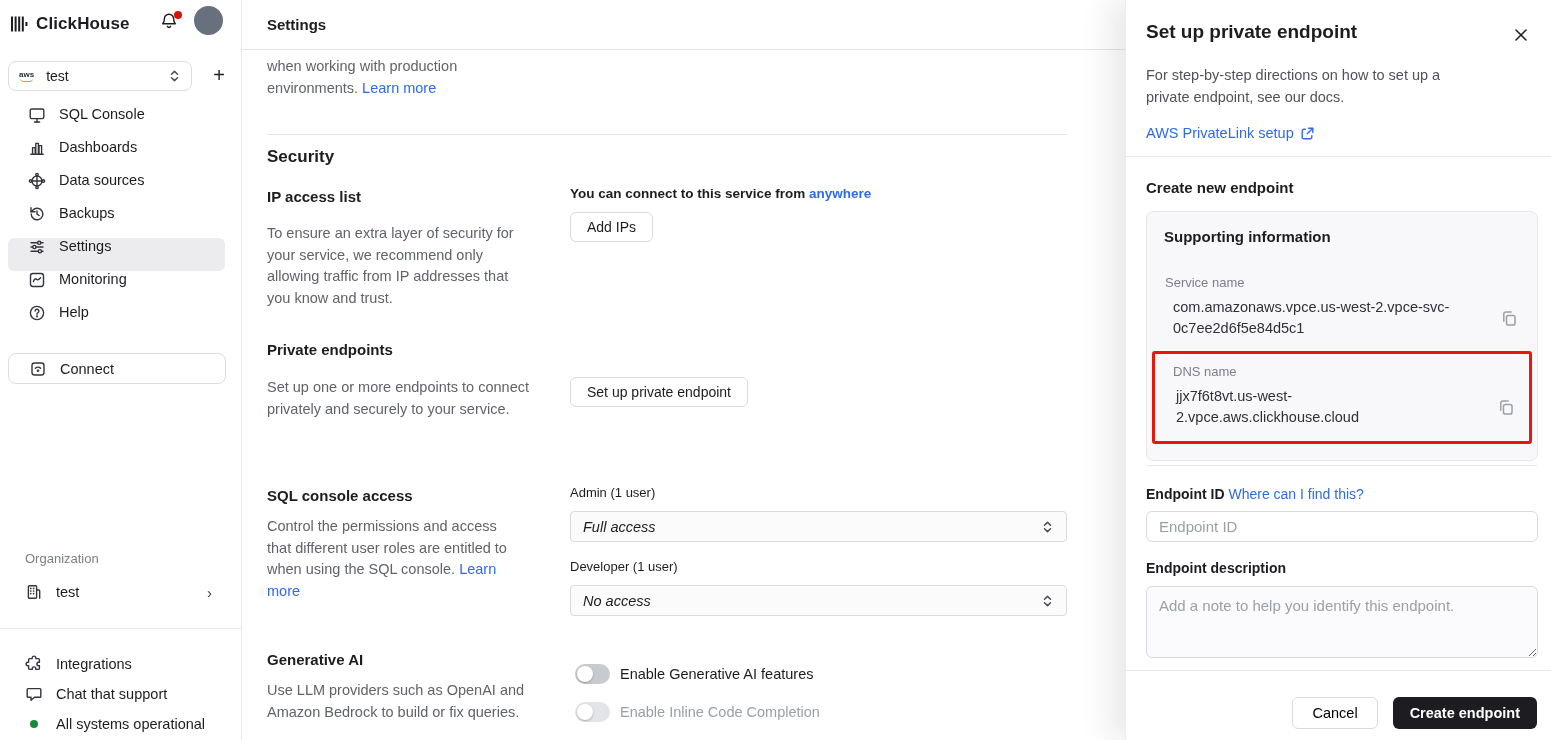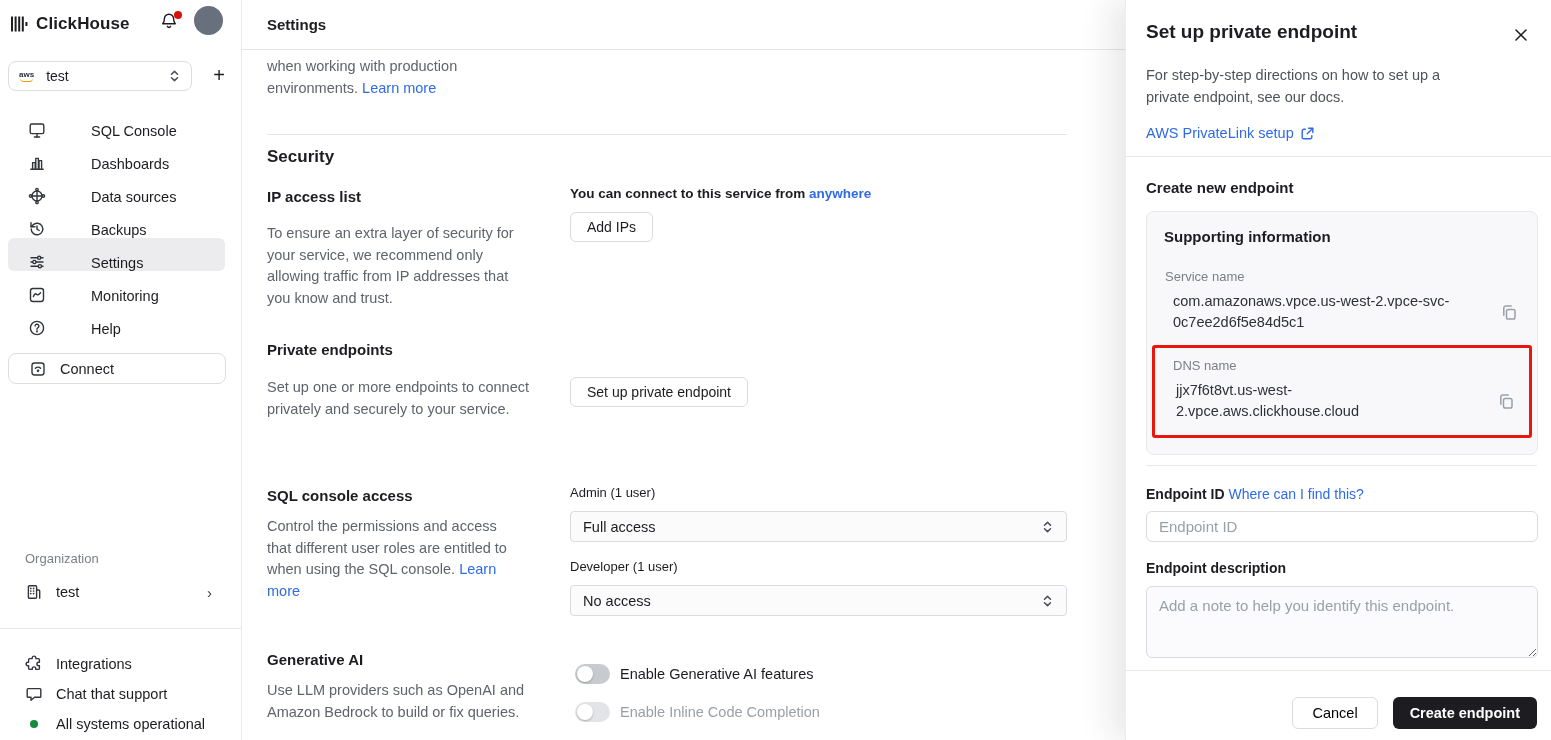--- a/index.html
+++ b/index.html
@@ -22,21 +22,21 @@
     display:flex; align-items:center; padding:0 10px; cursor:pointer; }
   .aws-mark { display:flex; flex-direction:column; align-items:center; margin-right:12px; }
   .aws-txt { font-size:8px; font-weight:700; color:#252f3e; line-height:7px; }
   .aws-smile { width:13px; height:4px; border-bottom:1.6px solid #f79400; border-radius:0 0 8px 8px; margin-top:0; }
   .svc-name { font-size:14px; }
   .svc-chevrons { margin-left:auto; display:flex; }
   .plus-btn { margin-left:auto; width:28px; height:28px; display:flex; align-items:center; justify-content:center;
     font-size:20px; font-weight:400; color:#1c1c21; cursor:pointer; border-radius:6px; }
 
   .nav { position:absolute; top:106px; left:8px; right:16px; }
-  .nav-item { height:33px; display:flex; align-items:flex-end; padding-left:20px; border-radius:6px; cursor:pointer;gap:32px; }
+  .nav-item { height:33px; display:flex; align-items:flex-start; padding-left:20px; border-radius:6px; cursor:pointer; }
   .nav-item .ni-icon { width:18px; height:18px; display:flex; align-items:center; justify-content:center; margin-right:13px; }
   .nav-item .ni-label { font-size:14.5px; }
   .nav-item.active { background:#ececef; }
 
   .connect-btn { position:absolute; top:353px; left:8px; width:218px; height:31px; border:1px solid #dcdee3;
     border-radius:8px; background:#fff; display:flex; align-items:center; padding-left:20px; cursor:pointer; }
   .connect-btn .ni-icon { width:18px; height:18px; margin-right:13px; display:flex; align-items:center; justify-content:center; }
   .connect-btn span.lbl { font-size:14.5px; }
 
   .org-label { position:absolute; top:551px; left:25px; font-size:13px; color:#7b7f88; }
@@ -73,21 +73,21 @@
   .add-ips { position:absolute; top:212px; left:328px; }
   .t-pe { top:341px; left:25px; }
   .d-pe { top:377px; left:25px; width:282px; }
   .pe-btn { position:absolute; top:377px; left:328px; }
   .t-sql { top:487px; left:25px; }
   .d-sql { top:516px; left:25px; width:240px; }
   .fld-label { position:absolute; font-size:13px; font-weight:400; }
   .l-admin { top:485px; left:328px; }
   .l-dev { top:559px; left:328px; }
   .selectbox { position:absolute; width:497px; height:31px; border:1px solid #d9dbe0; border-radius:4px;
-    background:#fbfbfc; display:flex; align-items:center; padding:0 12px; font-size:14.5px; cursor:pointer; }
+    background:#fbfbfc; display:flex; align-items:center; padding:0 12px; font-size:14.5px; cursor:pointer;font-style:italic; }
   .selectbox .chev { margin-left:auto; }
   .s-admin { top:511px; left:328px; }
   .s-dev { top:585px; left:328px; }
   .t-gen { top:651px; left:25px; }
   .d-gen { top:680px; left:25px; width:272px; }
   .toggle-row { position:absolute; left:333px; display:flex; align-items:center; }
   .tr1 { top:664px; } .tr2 { top:702px; }
   .toggle { width:35px; height:20px; border-radius:10px; background:#c7cacf; position:relative; cursor:pointer; flex:none; }
   .toggle::after { content:""; position:absolute; left:2px; top:2px; width:16px; height:16px; border-radius:50%;
     background:#fff; box-shadow:0 1px 2px rgba(0,0,0,.25); }
@@ -102,21 +102,21 @@
   .p-close { position:absolute; top:26px; right:21px; width:18px; height:18px; display:flex; align-items:center;
     justify-content:center; cursor:pointer; }
   .p-desc { position:absolute; top:64px; left:20px; width:330px; font-size:14.5px; color:#4f525a; line-height:22px; }
   .p-doclink { position:absolute; top:125px; left:20px; font-size:14.5px; display:flex; align-items:center; gap:6px; }
   .p-div1 { position:absolute; top:156px; left:0; right:0; height:1px; background:#e8e8ea; }
   .p-create { position:absolute; top:179px; left:20px; font-size:15px; font-weight:700; }
   .card { position:absolute; top:211px; left:20px; width:392px; background:#f8f8fa; border:1px solid #e8e8ea;
     border-radius:8px; padding:16px 17px; }
   .card-title { font-size:15px; font-weight:700; }
   .mini-label { font-size:13px; color:#7b7f88; }
-  .svc-lbl { margin-top:24px; }
+  .svc-lbl { margin-top:30px; }
   .val-row { display:flex; align-items:center; margin-top:7px; }
   .val { font-size:14.5px; color:#2f3138; line-height:21px; margin-left:9px; }
   .val.service { width:292px; word-break:break-word; overflow-wrap:break-word; }
   .copy-btn { margin-left:auto; width:22px; height:22px; display:flex; align-items:center; justify-content:center; cursor:pointer; }
   .dns-box { margin:12px -12px 0; border:3px solid #e8160c; border-radius:3px; padding:10px 12px 13px 18px; }
   .dns-box .mini-label { margin-left:0; }
   .dns-row { display:flex; align-items:center; margin-top:7px; }
   .val.dns { width:216px; word-break:break-word; overflow-wrap:break-word; margin-left:3px; }
   .p-div2 { position:absolute; top:465px; left:20px; right:14px; height:1px; background:#e8e8ea; }
   .eid-row { position:absolute; top:486px; left:20px; font-size:14px; font-weight:700; }

